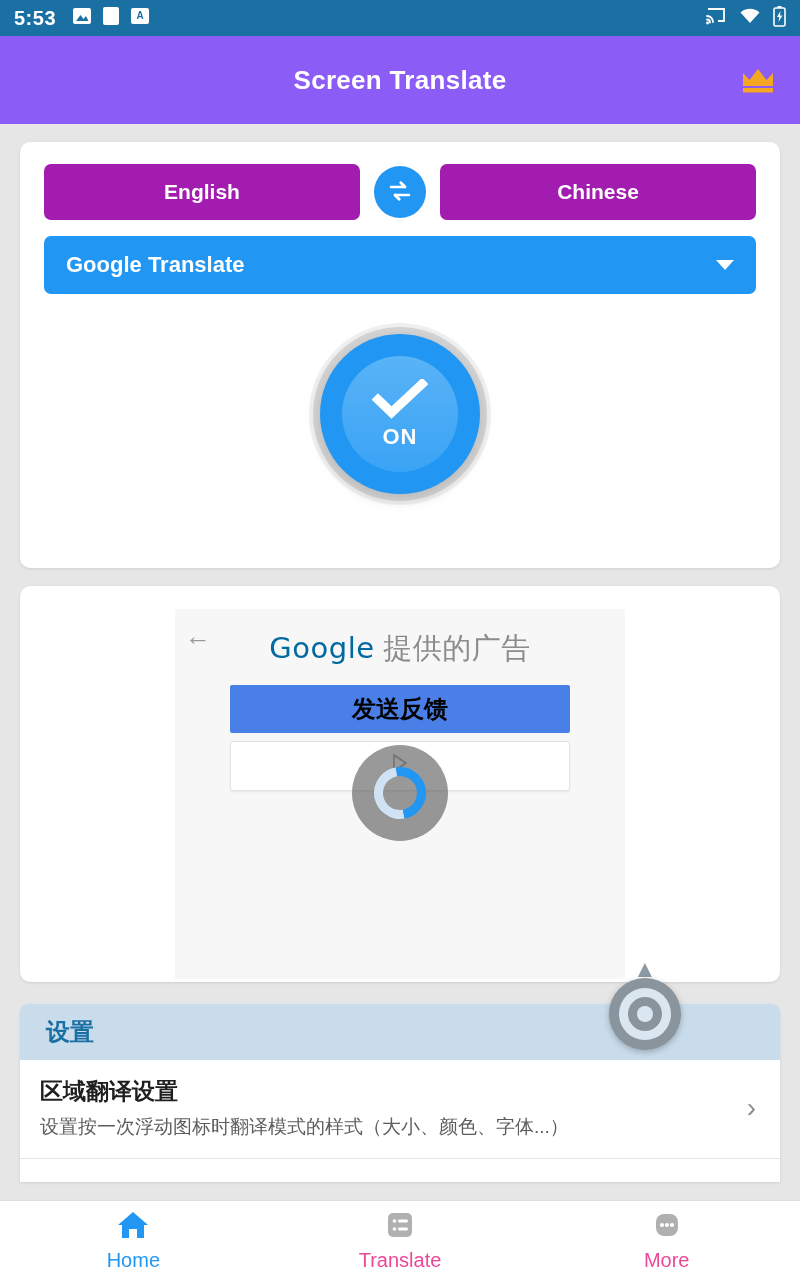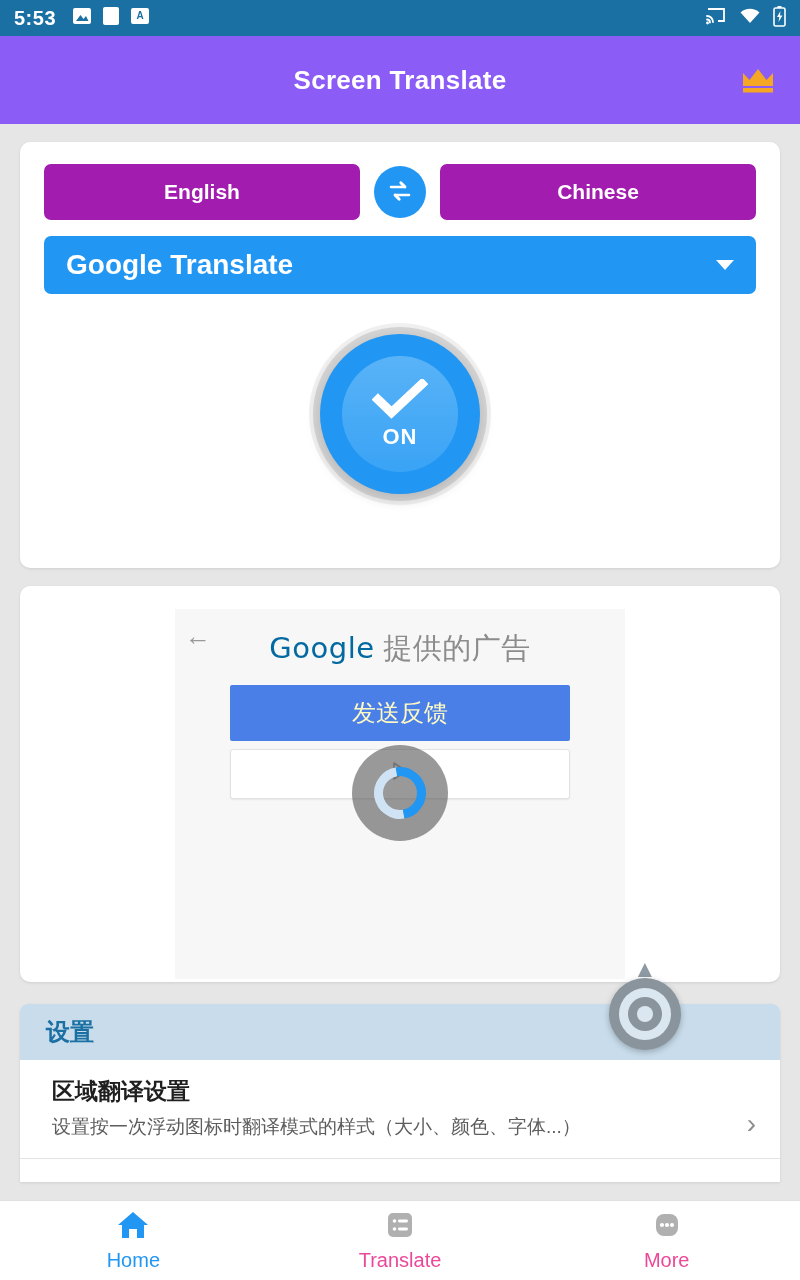--- a/index.html
+++ b/index.html
@@ -54,21 +54,21 @@
   .swap-btn {
     width: 52px; height: 52px; min-width: 52px; margin: 0 14px;
     border-radius: 50%; background: #2196f3; border: none; cursor: pointer;
     display: flex; align-items: center; justify-content: center;
   }
   .engine-btn {
     margin-top: 16px; width: 100%; height: 58px; background: #2196f3;
     border: none; border-radius: 7px; cursor: pointer; position: relative;
     display: flex; align-items: center; padding: 0 22px;
   }
-  .engine-label { color: #fff; font-size: 28px; font-weight: bold; }
+  .engine-label { color: #fff; font-size: 22px; font-weight: bold; }
   .engine-caret {
     position: absolute; right: 22px; top: 50%; transform: translateY(-50%);
     width: 0; height: 0; border-left: 9px solid transparent;
     border-right: 9px solid transparent; border-top: 10px solid #fff;
   }
 
   
   .toggle-wrap { display: flex; justify-content: center; padding: 40px 0 48px 0; }
   .toggle-btn {
     width: 160px; height: 160px; border-radius: 50%; border: none; cursor: pointer;
@@ -93,23 +93,23 @@
   .ad-back {
     position: absolute; left: 10px; top: 14px; color: #9a9a9a;
     font-size: 26px; line-height: 1;
   }
   .ad-head {
     text-align: center; padding-top: 20px; font-size: 29px; color: #8c8c8c;
     font-weight: 400; letter-spacing: .5px;
   }
   .ad-head .g { color: #0369a1; font-family: "DejaVu Sans", sans-serif; }
   .ad-primary {
-    margin: 16px auto 0 auto; width: 340px; height: 56px; background: #4a7fe8;
-    color: #fef9c3; font-size: 24px; display: flex; align-items: center; justify-content: center;
-    border: none; cursor: pointer; font-family: inherit; border-radius: 2px;
+    margin: 16px auto 0 auto; width: 340px; height: 48px; background: #4a7fe8;
+    color: #000000; font-size: 24px; display: flex; align-items: center; justify-content: center;
+    border: none; cursor: pointer; font-family: inherit; border-radius: 2px; font-weight: bold;
   }
   .ad-secondary {
     margin: 8px auto 0 auto; width: 340px; height: 50px; background: #fff;
     border: 1px solid #e2e2e2; border-radius: 3px; color: #9a9a9a; font-size: 24px;
     display: flex; align-items: center; justify-content: center; gap: 14px; cursor: pointer;
     box-shadow: 0 1px 2px rgba(0,0,0,.07);
   }
   .spinner-overlay {
     position: absolute; left: 50%; top: 136px; transform: translateX(-50%);
     width: 96px; height: 96px; border-radius: 50%; background: rgba(90,90,90,.62);
@@ -124,21 +124,21 @@
 
   
   .settings-card {
     background:#fff; border-radius: 8px 8px 0 0; margin: 22px 20px 0 20px;
     overflow: hidden; box-shadow: 0 1px 3px rgba(0,0,0,.10);
   }
   .settings-head {
     background: #c8dceb; padding: 12px 26px 12px 26px;
     color: #1a6fa3; font-size: 24px; font-weight: bold;
   }
-  .settings-item { display: flex; align-items: flex-end; padding: 16px 24px 18px 32px; cursor: pointer; }
+  .settings-item { display: flex; align-items: center; padding: 16px 24px 18px 20px; cursor: pointer; }
   .settings-item + .settings-item { border-top: 1px solid #e4e4e4; }
   .si-texts { flex: 1; min-width: 0; }
   .si-title { font-size: 23px; color: #1f1f1f; font-weight: bold; }
   .si-sub { font-size: 19px; color: #5d5d5d; margin-top: 7px; }
   .si-chevron { color: #8c8c8c; font-size: 28px; margin-left: 14px; }
   .settings-item.clipped { padding-bottom: 0; height: 24px; overflow: hidden; }
 
   
   .float-bubble {
     position: absolute; left: 608px; top: 962px; width: 74px; height: 100px;

